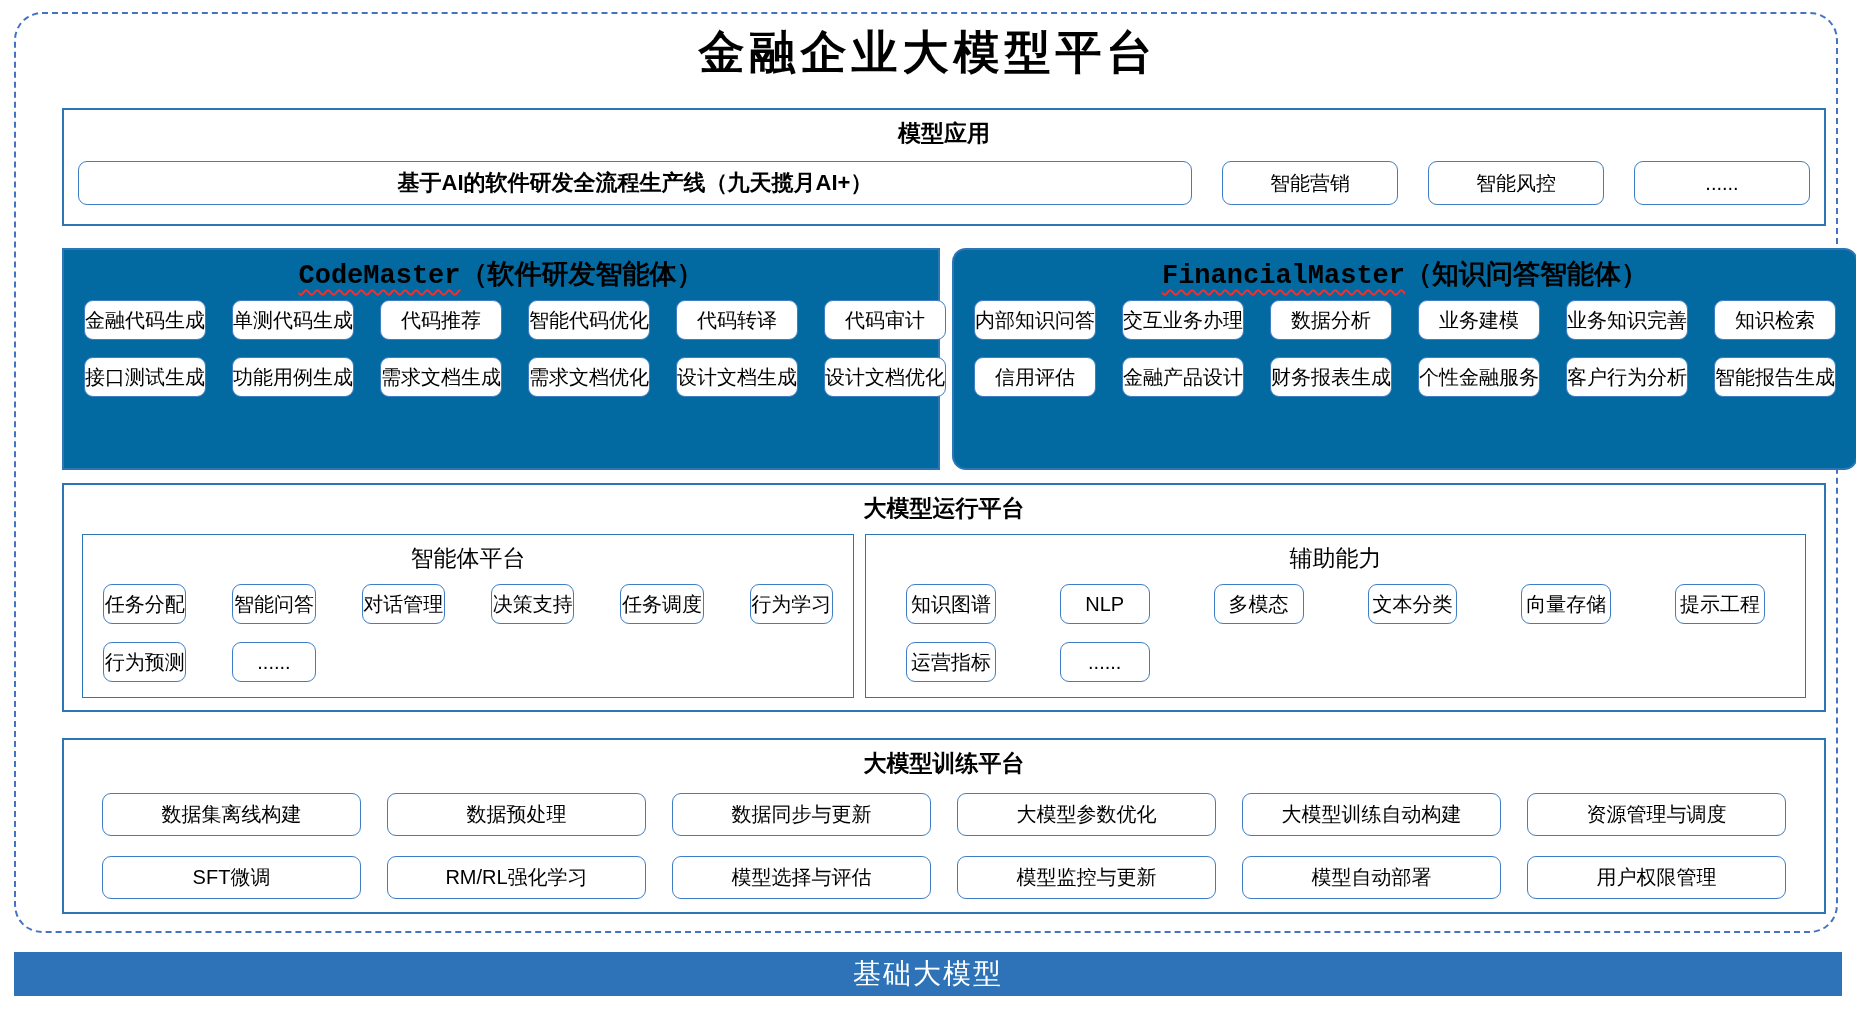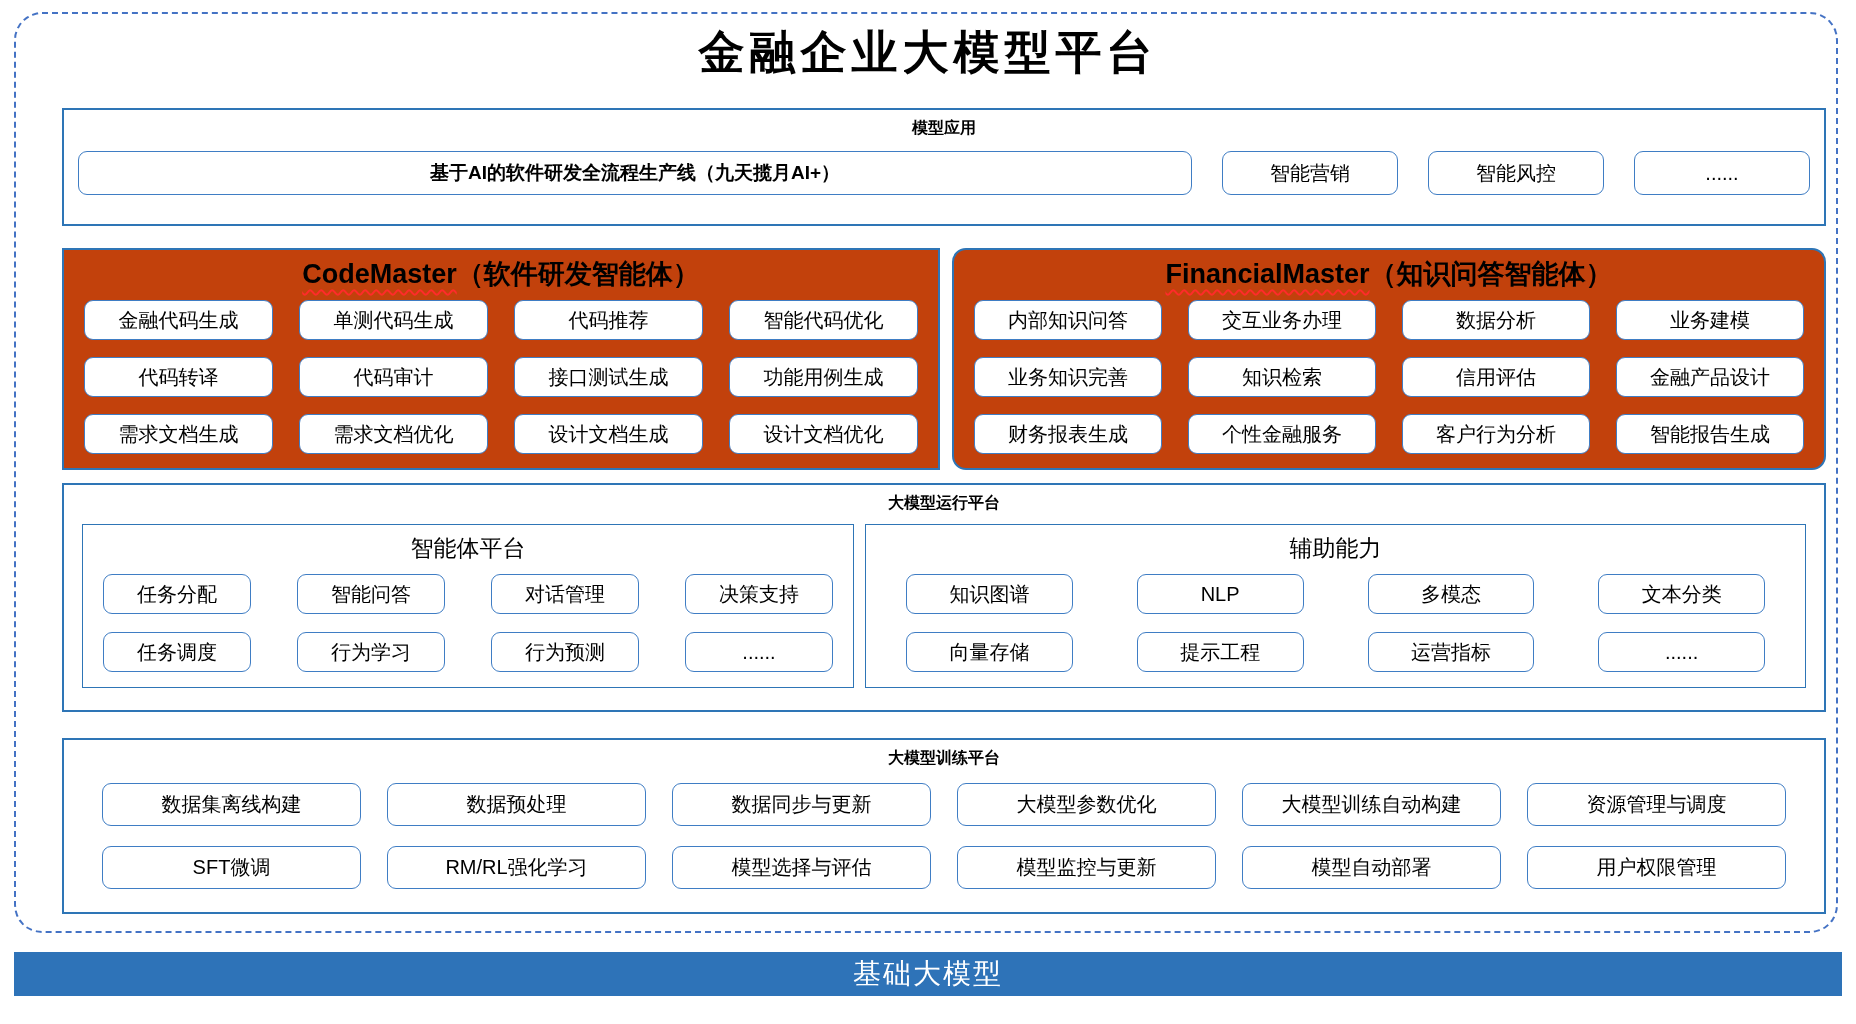--- a/index.html
+++ b/index.html
@@ -5,41 +5,41 @@
   html,body{margin:0;padding:0;background:#fff;}
   .canvas{position:relative;width:1856px;height:1024px;background:#fff;overflow:hidden;
           font-family:"Liberation Sans","DejaVu Sans",sans-serif;color:#000;}
   .frame{position:absolute;left:14px;top:12px;width:1820px;height:917px;
          border:2px dashed var(--frame-dashed,#4472C4);border-radius:28px;}
   .main-title{position:absolute;left:0;top:22px;width:100%;text-align:center;margin:0;
               font-family:"DejaVu Serif","Liberation Serif",serif;font-weight:bold;
               font-size:46px;letter-spacing:5px;}
   .sec{position:absolute;border:2px solid var(--container-border,#2E75B6);
        background:#fff;box-sizing:border-box;}
-  .sec-title{text-align:center;font-weight:bold;font-size:16px;padding-top:8px;}
+  .sec-title{text-align:center;font-weight:bold;font-size:23px;padding-top:8px;}
   .chip{box-sizing:border-box;border:1.5px solid var(--chip-border,#3F7DC4);border-radius:9px;
         background:#fff;display:flex;align-items:center;justify-content:center;
         font-size:20px;height:44px;white-space:nowrap;}
   
   .sec-app{left:62px;top:108px;width:1764px;height:118px;}
   .app-row{display:flex;gap:30px;padding:0 14px;margin-top:12px;}
-  .chip.wide{flex:1;font-weight:bold;font-size:19px;}
+  .chip.wide{flex:1;font-weight:bold;font-size:22px;}
   .app-chips{display:contents;}
   .app-chip{width:176px;}
   
   .agents-row{position:absolute;left:62px;top:248px;width:1764px;height:222px;display:flex;gap:12px;}
   .agent{position:relative;border:2px solid var(--container-border,#2E75B6);
-         box-sizing:border-box;padding:4px 20px 0;background:#c2410c;}
+         box-sizing:border-box;padding:4px 20px 0;background:#0369a1;font-family:Liberation Mono, monospace;}
   .agent-cm{width:878px;}
   .agent-fm{flex:1;border-radius:14px;}
   .agent-title{margin:2px 0 0;text-align:center;font-size:27px;font-weight:bold;}
   .wavy{text-decoration:underline;text-decoration-style:wavy;
         text-decoration-color:var(--spellcheck-underline,#FF2A2A);
         text-decoration-thickness:2px;text-underline-offset:6px;}
-  .grid4{display:grid;grid-template-columns:repeat(4,1fr);column-gap:26px;row-gap:17px;margin-top:8px;}
+  .grid4{display:grid;grid-template-columns:repeat(6,1fr);column-gap:26px;row-gap:17px;margin-top:8px;}
   .grid4 .chip{height:40px;}
   
   .sec-runtime{left:62px;top:483px;width:1764px;height:229px;}
   .runtime-row{display:flex;gap:11px;padding:0 18px;margin-top:10px;}
   .subbox{box-sizing:border-box;border:1.5px solid var(--container-border,#2E75B6);
           height:164px;background:#fff;}
   .subbox-agent{width:772px;padding:0 20px;}
   .subbox-aux{flex:1;padding:0 40px;}
   .sub-title{text-align:center;font-size:23px;margin-top:8px;font-weight:normal;font-family:Liberation Serif, serif;}
   .subbox .grid4{margin-top:10px;column-gap:46px;row-gap:18px;}

